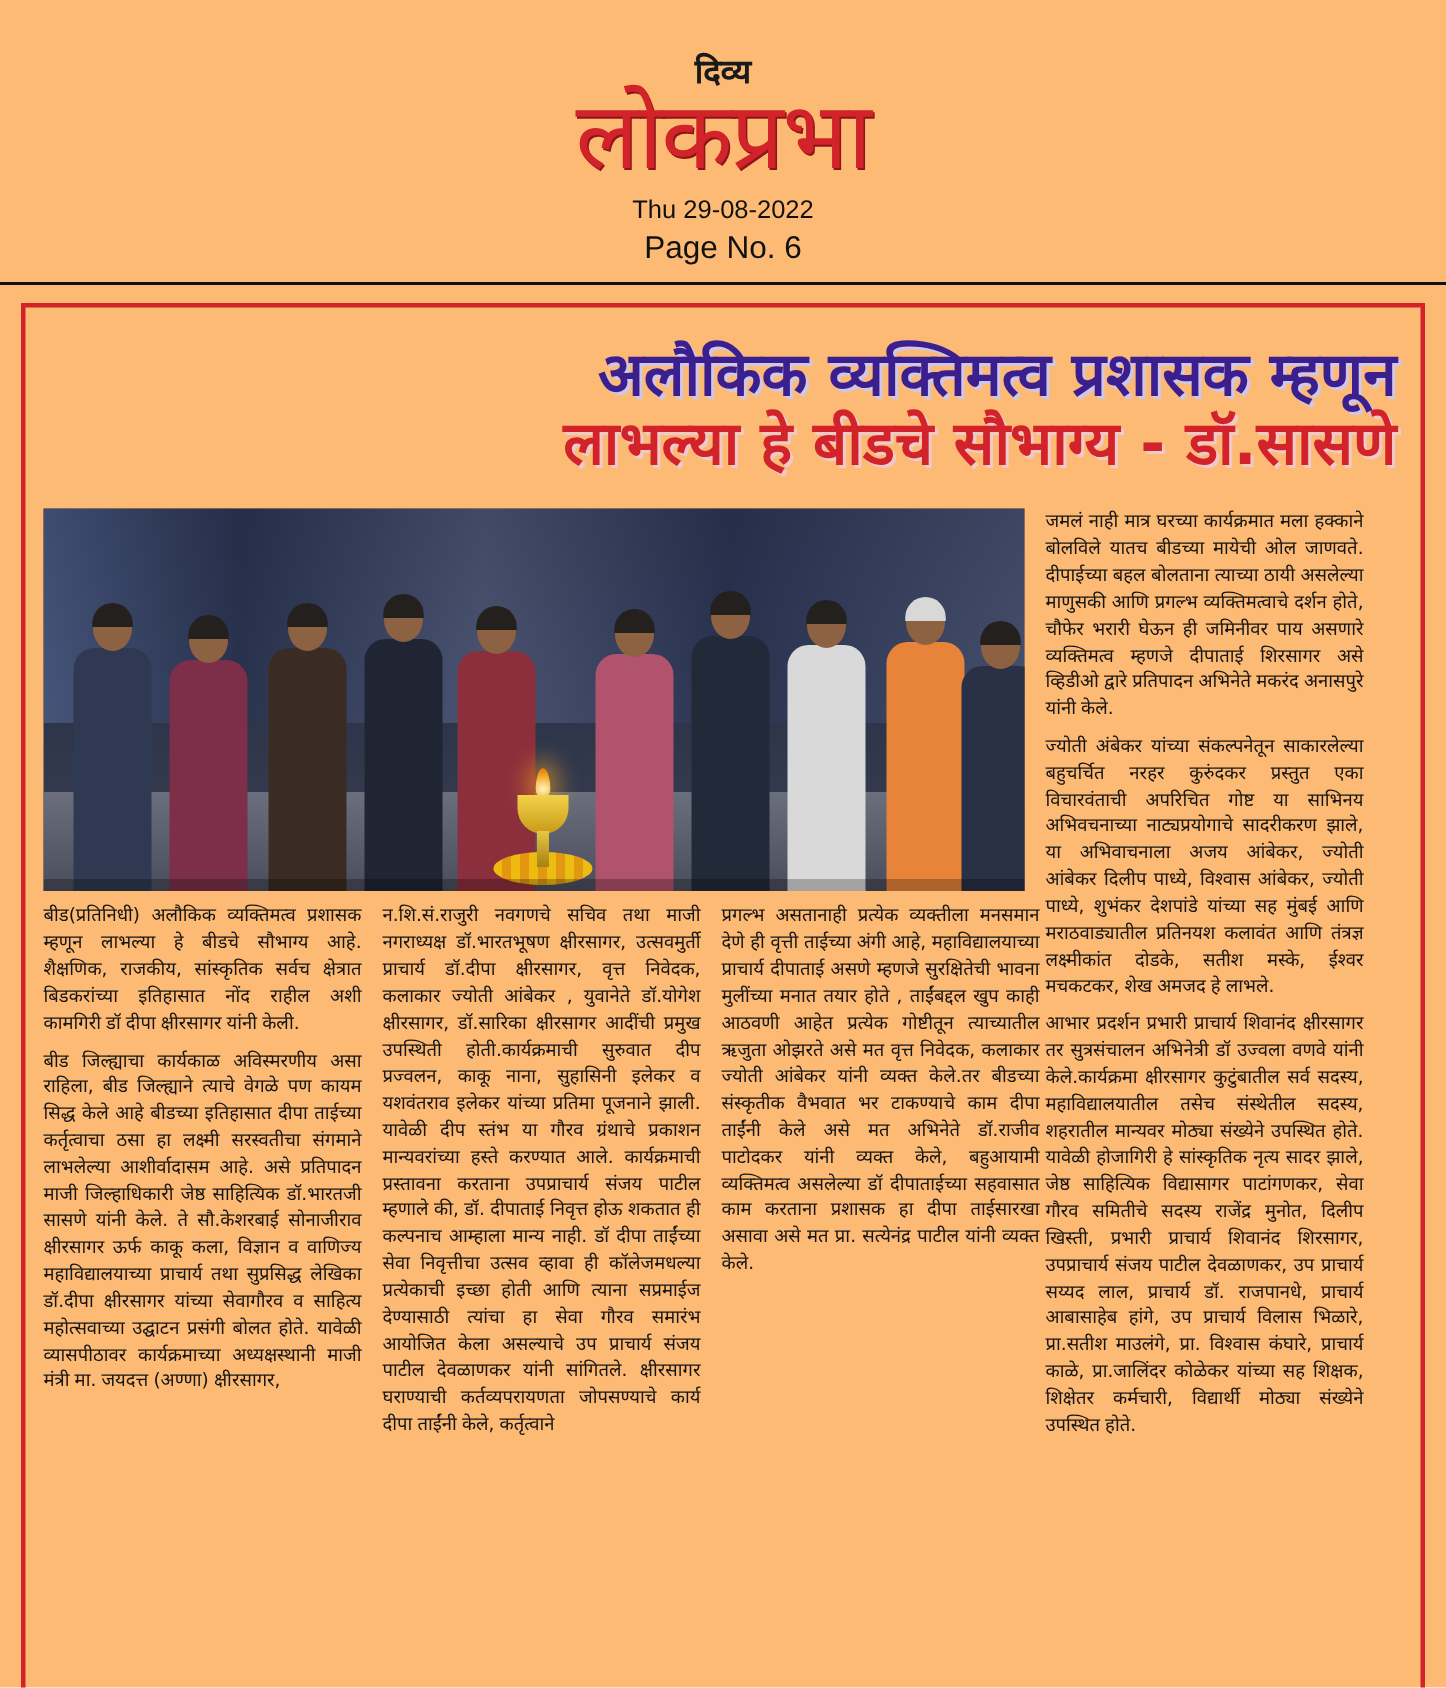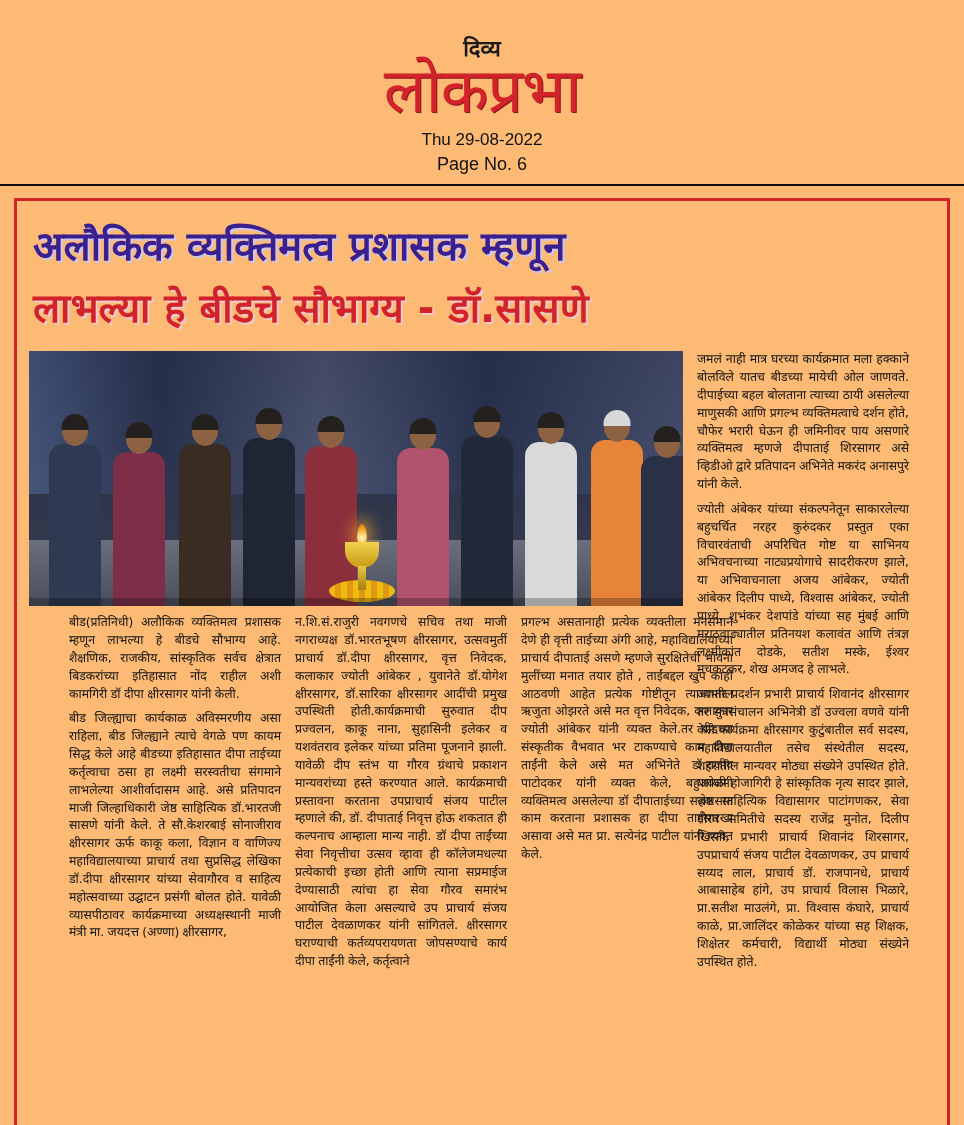--- a/index.html
+++ b/index.html
@@ -47,21 +47,21 @@
   }
   .masthead-date {
     font-family: "Liberation Sans", sans-serif;
     font-size: 17px;
     color: #111;
     margin-top: 6px;
     line-height: 1.35;
   }
   .masthead-page {
     font-family: "Liberation Sans", sans-serif;
-    font-size: 18px;
+    font-size: 21px;
     color: #111;
     line-height: 1.35;
   }
   .rule {
     margin: 8px 0 0 0;
     border-top: 2px solid #111;
     width: 100%;
   }
 
   
@@ -69,39 +69,39 @@
     position: relative;
     margin: 12px 14px 0 14px;
     border: 3px solid #d2232a;
     padding: 10px 12px 12px 12px;
     box-sizing: border-box;
     height: 936px;
     overflow: hidden;
   }
 
   .headline-block {
-    text-align: left;
+    text-align: right;
     padding: 12px 4px 10px 4px;
   }
   .headline-line1 {
     font-family: "DejaVu Sans", sans-serif;
     font-weight: bold;
     font-size: 40px;
     line-height: 1.15;
     color: #3b1f8f;
     letter-spacing: 0px;
     text-shadow: 2px 2px 0 #cfc7ea;
   }
   .headline-line2 {
     font-family: "DejaVu Sans", sans-serif;
     font-weight: bold;
     font-size: 40px;
     line-height: 1.15;
     color: #d2232a;
-    margin-top: 16px;
+    margin-top: 0;
     text-shadow: 2px 2px 0 #f0c9cb;
   }
 
   
   .body-area {
     display: flex;
     gap: 14px;
     margin-top: 10px;
   }
   .col {
@@ -127,21 +127,20 @@
     flex: 0 0 654px;
   }
   .right-col {
     width: 212px;
     flex: 0 0 212px;
   }
   .lower-cols {
     display: flex;
     gap: 14px;
     margin-top: 8px;
-    margin-left: 40px;
   }
 
   
   .photo {
     position: relative;
     width: 654px;
     height: 255px;
     background: linear-gradient(180deg, #1d2336 0%, #2b3348 45%, #3a3f52 100%);
     overflow: hidden;
   }

